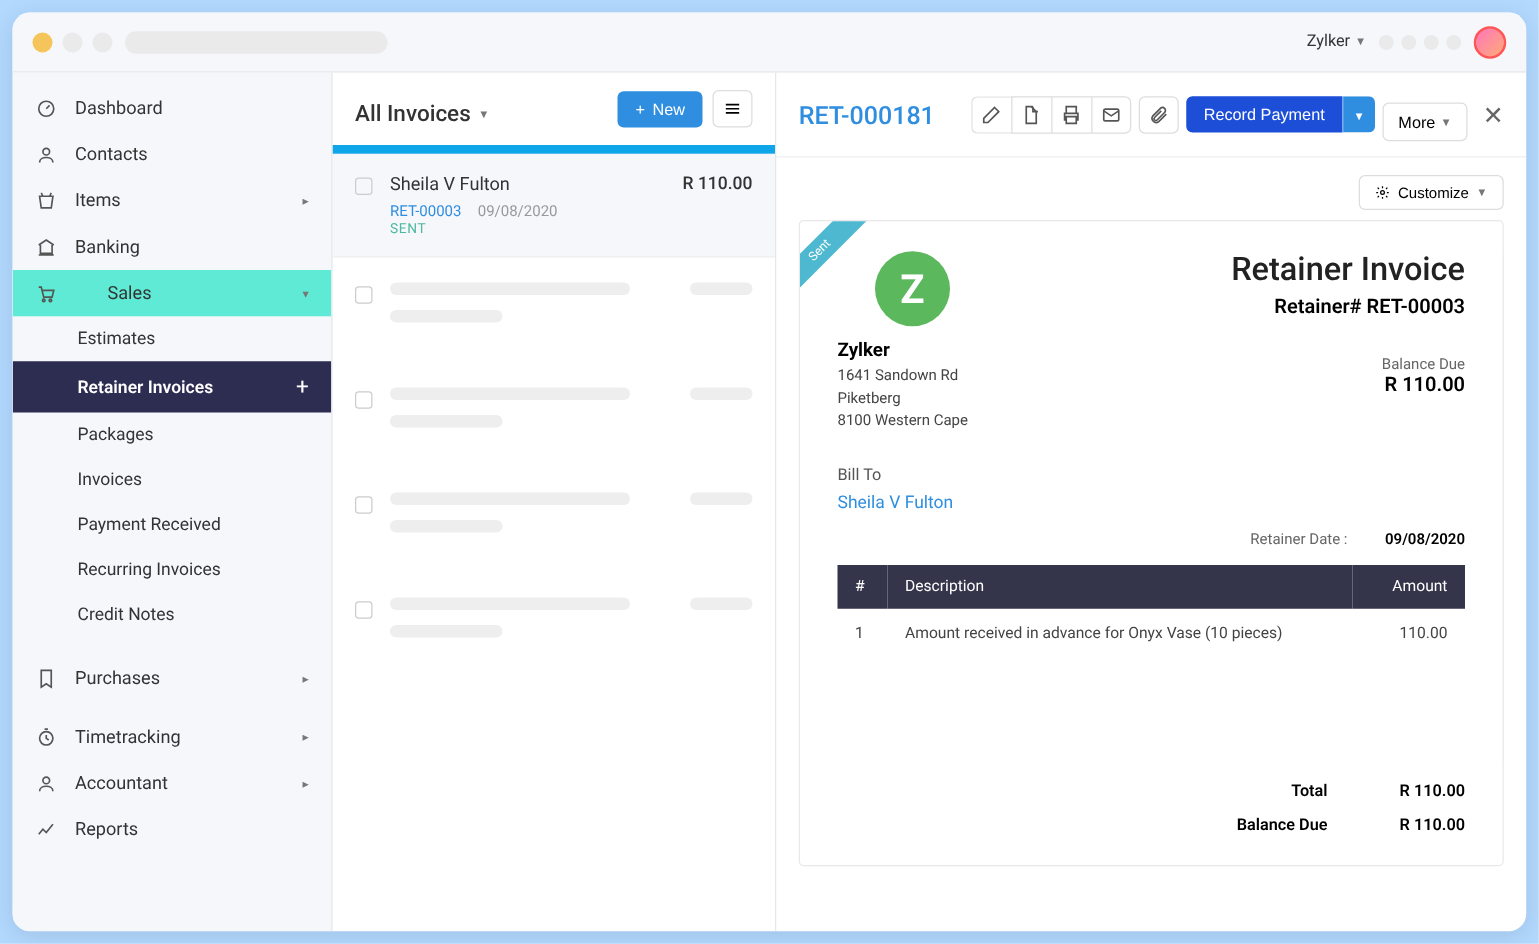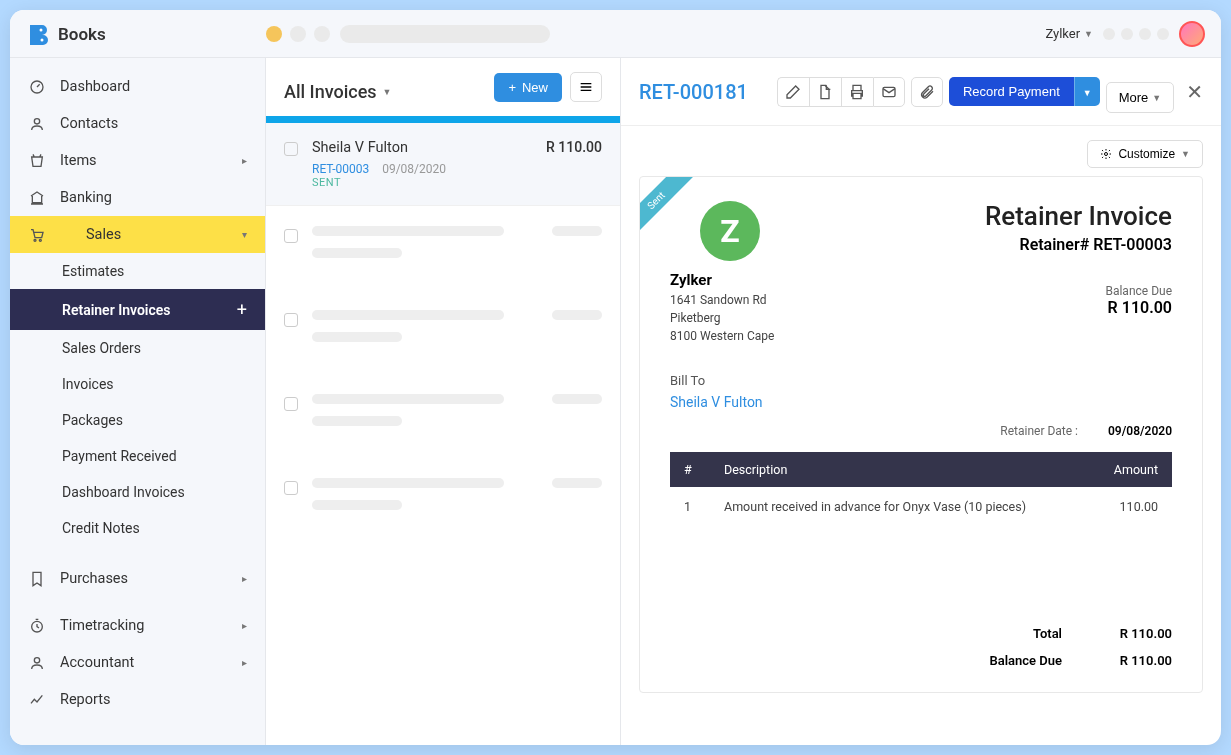--- a/index.html
+++ b/index.html
@@ -15,21 +15,21 @@
 .titlebar-right { margin-left: auto; display: flex; align-items: center; gap: 10px; }
 .org-select { color: #333; font-size: 13px; display: flex; align-items: center; gap: 4px; cursor: pointer; }
 .mini-dots { display: flex; gap: 6px; }
 .mini-dot { width: 12px; height: 12px; border-radius: 50%; background: #eaeaea; }
 .avatar { width: 26px; height: 26px; border-radius: 50%; background: linear-gradient(135deg,#f7b,#fa7); border: 2px solid #f55; }
 .main-area { display: flex; flex: 1; overflow: hidden; }
 .sidebar { width: 256px; background: #f5f7fb; border-right: 1px solid #e5e7eb; overflow-y: auto; padding-top: 10px; }
 .nav-item { display: flex; align-items: center; padding: 10px 18px; font-size: 14.5px; color: #333; cursor: pointer; gap: 14px; }
 .nav-item .icon { width: 18px; display: flex; align-items: center; justify-content: center; color: #555; }
 .nav-item .chev { margin-left: auto; font-size: 10px; color: #777; }
-.nav-item.expanded { background: #fde047; gap: 40px; }
+.nav-item.expanded { background: #5eead4; gap: 40px; }
 .nav-sub { padding: 10px 18px 10px 52px; font-size: 14px; color: #333; cursor: pointer; }
 .nav-sub.active { background: #2d2d52; color: #fff; font-weight: 600; display: flex; align-items: center; }
 .nav-sub.active .plus { margin-left: auto; font-size: 18px; font-weight: 400; }
 .content { flex: 1; display: flex; overflow: hidden; }
 .list-pane { width: 355px; border-right: 1px solid #e5e7eb; display: flex; flex-direction: column; }
 .list-header { display: flex; align-items: flex-end; padding: 14px 18px; border-bottom: 7px solid #0ea5e9; gap: 8px; }
 .list-title { font-size: 18px; font-weight: 500; color: #333; display: flex; align-items: center; gap: 6px; cursor: pointer; }
 .btn-new { margin-left: auto; background: #2f8ee0; color: #fff; border: none; border-radius: 5px; padding: 7px 14px; font-size: 13px; display: flex; align-items: center; gap: 6px; cursor: pointer; }
 .btn-menu { border: 1px solid #ddd; background: #fff; border-radius: 5px; width: 32px; height: 30px; display: flex; align-items: center; justify-content: center; cursor: pointer; }
 .list-body { flex: 1; overflow-y: auto; }
@@ -92,28 +92,20 @@
 .totals-label { font-weight: 600; width: 100px; text-align: right; }
 .totals-val { font-weight: 600; width: 70px; text-align: right; }
 svg { width: 16px; height: 16px; }
 .caret-down { font-size: 9px; color: #777; }
 </style>
 </head>
 <body>
 
 <div class="app-window">
   <div class="titlebar">
-    <div class="logo-area">
-      <svg class="logo-icon" viewBox="0 0 24 24">
-          <path fill="#2f8ee0" d="M4 3h12a5 5 0 0 1 0 10H4V3zm0 10h13a5 5 0 0 1 0 10H4V13z"></path>
-          <circle cx="15" cy="8" r="1.5" fill="#fff"></circle>
-          <circle cx="16" cy="18" r="1.5" fill="#fff"></circle>
-        </svg>
-      <span>Books</span>
-    </div>
     <div class="dots">
       <div class="dot orange"></div>
         <div class="dot"></div>
         <div class="dot"></div>
     </div>
     <div class="pillbar"></div>
     <div class="titlebar-right">
       <div class="org-select">
         <span>Zylker</span>
         <span class="caret-down">▼</span>
@@ -174,25 +166,24 @@
             </svg>
           </span>
         <span>Sales</span>
         <span class="chev">▾</span>
       </div>
       <div class="nav-sub">Estimates</div>
       <div class="nav-sub active">
         <span>Retainer Invoices</span>
         <span class="plus">+</span>
       </div>
-      <div class="nav-sub">Sales Orders</div>
+      <div class="nav-sub">Packages</div>
       <div class="nav-sub">Invoices</div>
-      <div class="nav-sub">Packages</div>
       <div class="nav-sub">Payment Received</div>
-      <div class="nav-sub">Dashboard Invoices</div>
+      <div class="nav-sub">Recurring Invoices</div>
       <div class="nav-sub">Credit Notes</div>
 
       <div class="nav-item" style="margin-top:14px">
         <span class="icon">
             <svg viewBox="0 0 24 24" fill="none" stroke="currentColor" stroke-width="2">
               <path d="M6 2h12v20l-6-4-6 4V2z"></path>
             </svg>
           </span>
         <span>Purchases</span>
         <span class="chev">▸</span>

